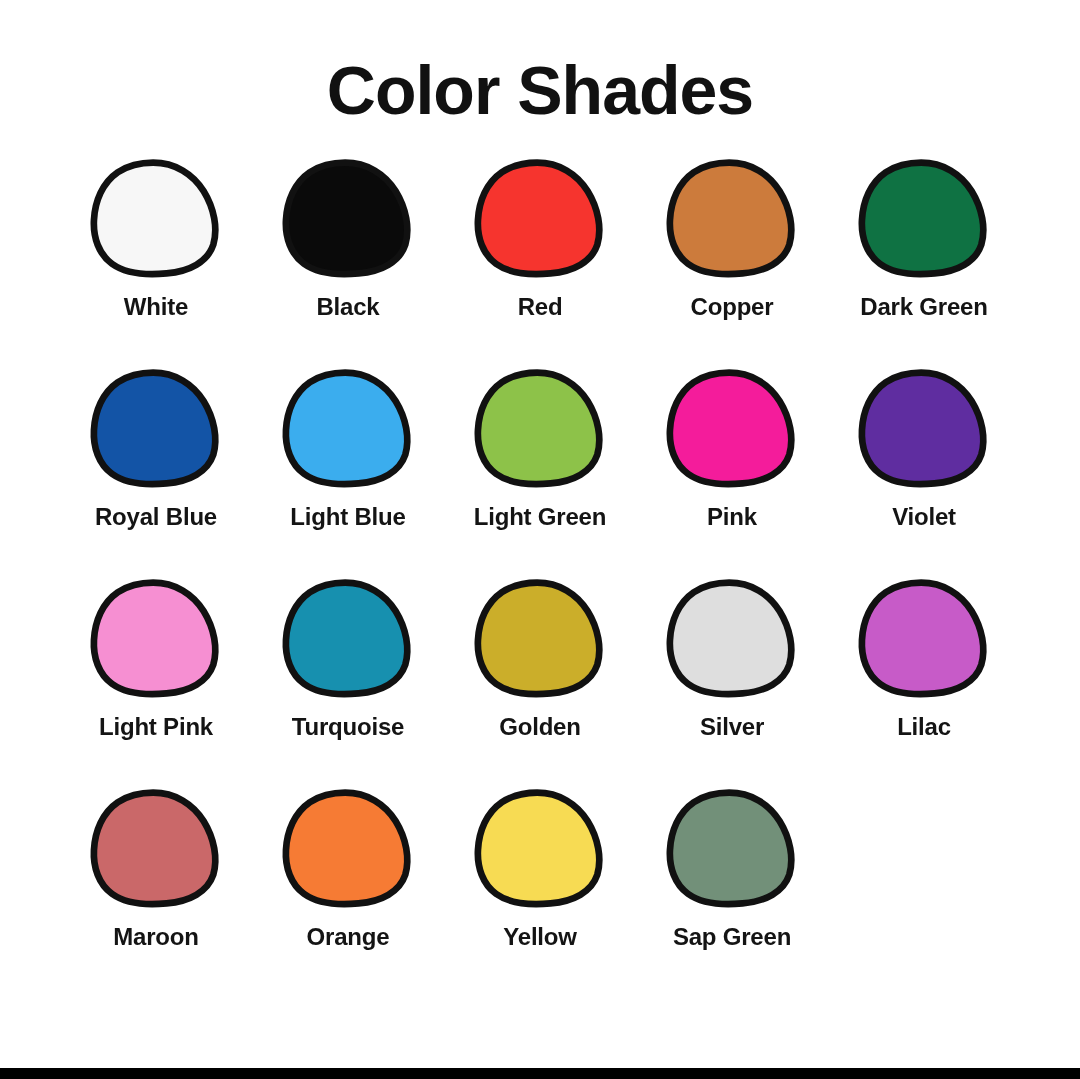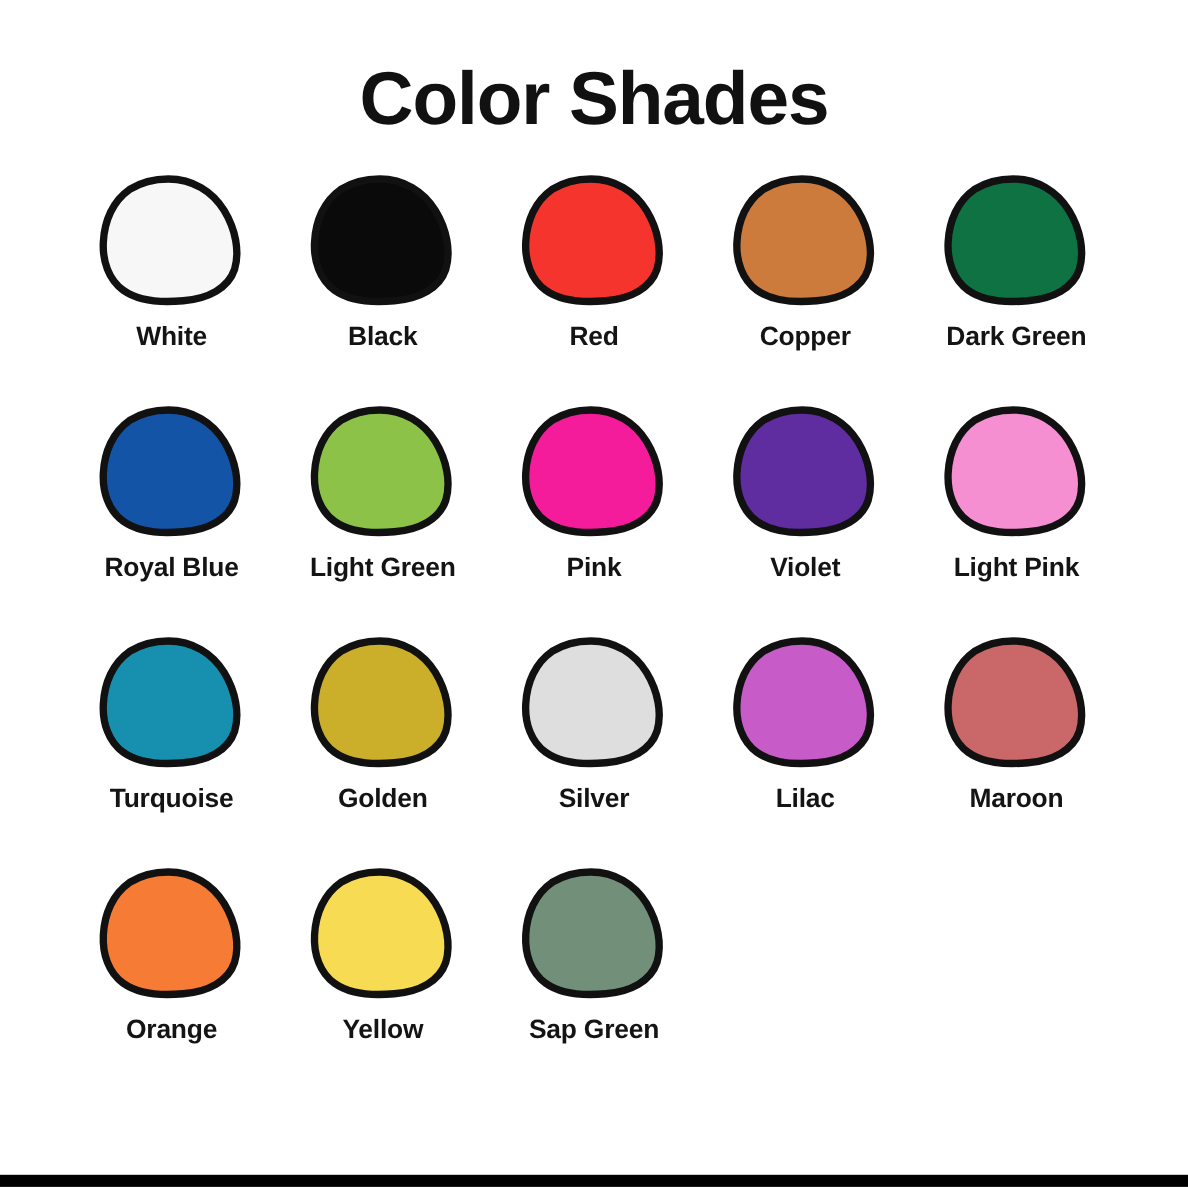--- a/index.html
+++ b/index.html
@@ -146,20 +146,28 @@
         <div class="blob-wrap">
           <svg viewBox="0 0 132 126">
             <path d="M63 4 C86 4 105 16 116 34 C127 52 131 73 126 90 C120 108 101 118 77 120 C56 122 34 120 20 110 C6 100 0 82 1 64 C2 44 10 25 26 14 C37 7 50 4 63 4 Z" fill="#1354A6" stroke="#111111" stroke-width="7" stroke-linejoin="round"></path>
           </svg>
         </div>
         <div class="swatch-label">Royal Blue</div>
       </div>
       <div class="swatch-cell">
         <div class="blob-wrap">
           <svg viewBox="0 0 132 126">
+            <path d="M63 4 C86 4 105 16 116 34 C127 52 131 73 126 90 C120 108 101 118 77 120 C56 122 34 120 20 110 C6 100 0 82 1 64 C2 44 10 25 26 14 C37 7 50 4 63 4 Z" fill="#3BADEE" stroke="#111111" stroke-width="7" stroke-linejoin="round"></path>
+          </svg>
+        </div>
+        <div class="swatch-label">Light Blue</div>
+      </div>
+      <div class="swatch-cell">
+        <div class="blob-wrap">
+          <svg viewBox="0 0 132 126">
             <path d="M63 4 C86 4 105 16 116 34 C127 52 131 73 126 90 C120 108 101 118 77 120 C56 122 34 120 20 110 C6 100 0 82 1 64 C2 44 10 25 26 14 C37 7 50 4 63 4 Z" fill="#8DC249" stroke="#111111" stroke-width="7" stroke-linejoin="round"></path>
           </svg>
         </div>
         <div class="swatch-label">Light Green</div>
       </div>
       <div class="swatch-cell">
         <div class="blob-wrap">
           <svg viewBox="0 0 132 126">
             <path d="M63 4 C86 4 105 16 116 34 C127 52 131 73 126 90 C120 108 101 118 77 120 C56 122 34 120 20 110 C6 100 0 82 1 64 C2 44 10 25 26 14 C37 7 50 4 63 4 Z" fill="#F41C9B" stroke="#111111" stroke-width="7" stroke-linejoin="round"></path>
           </svg>

